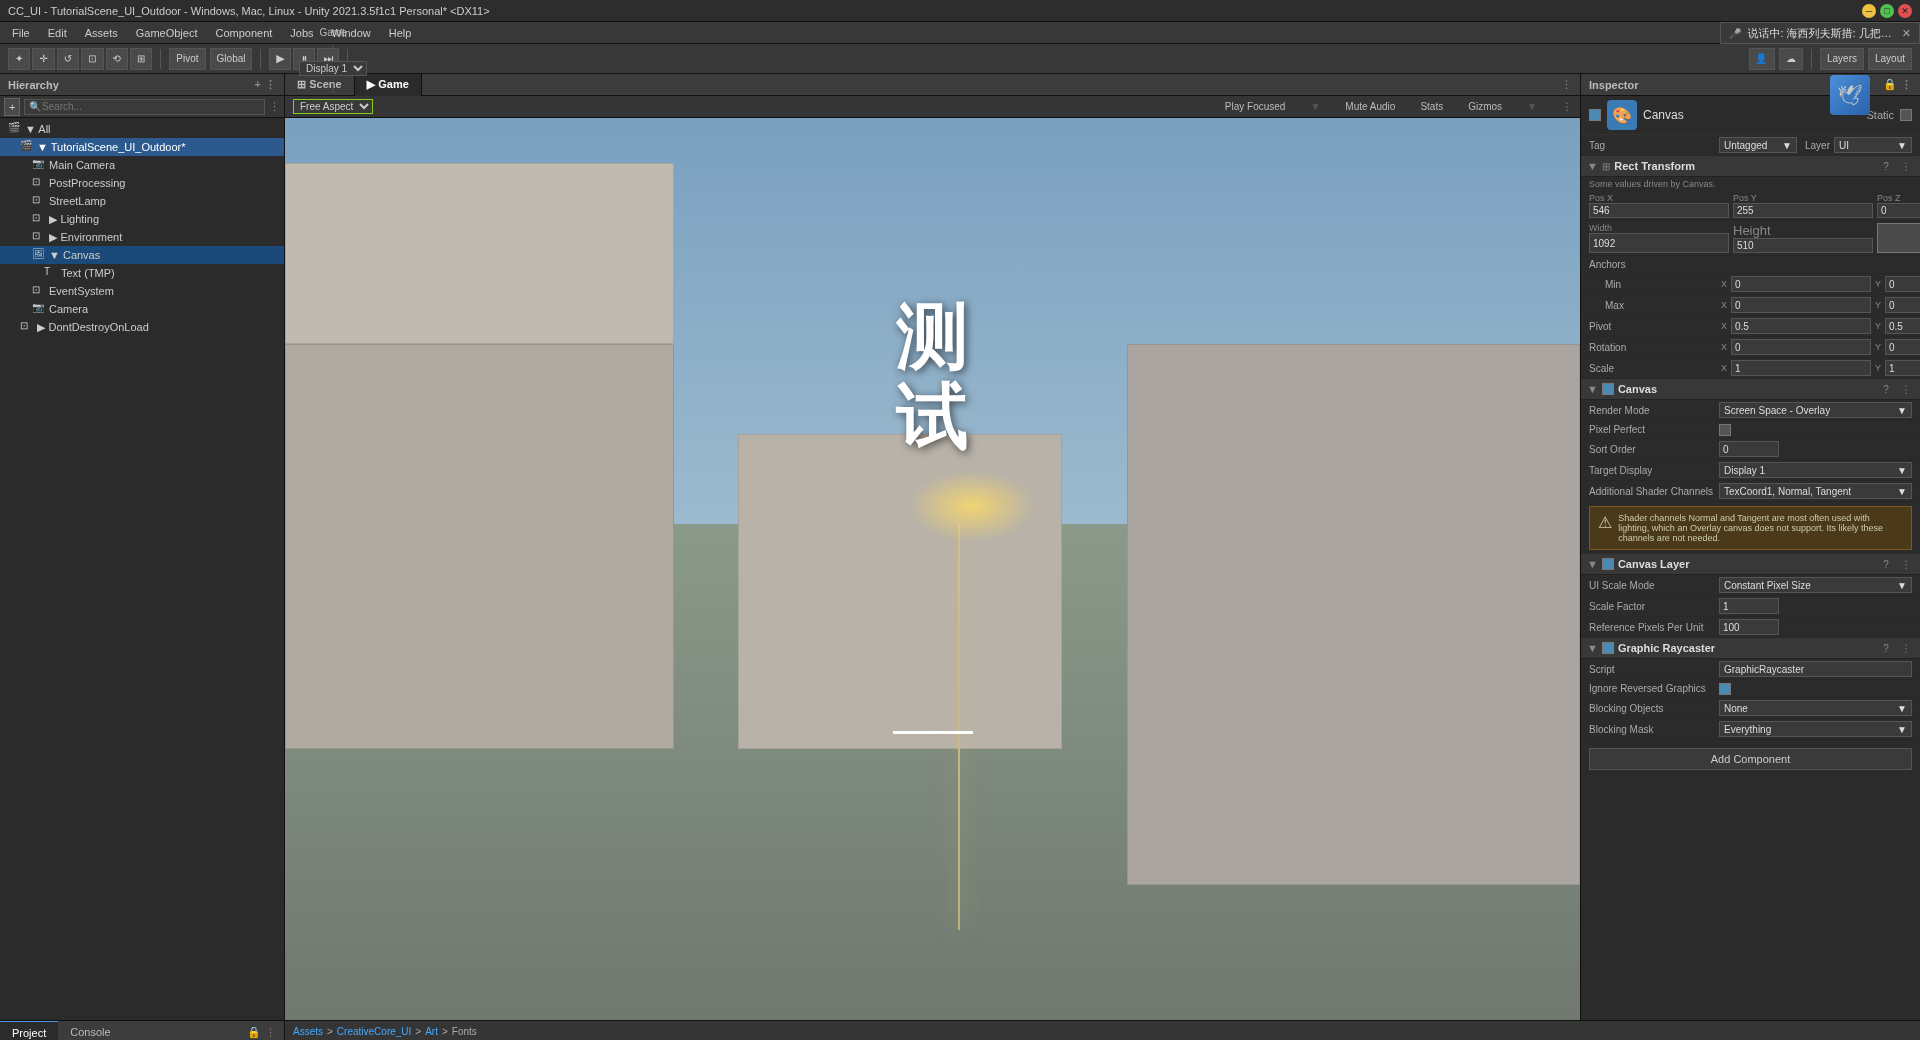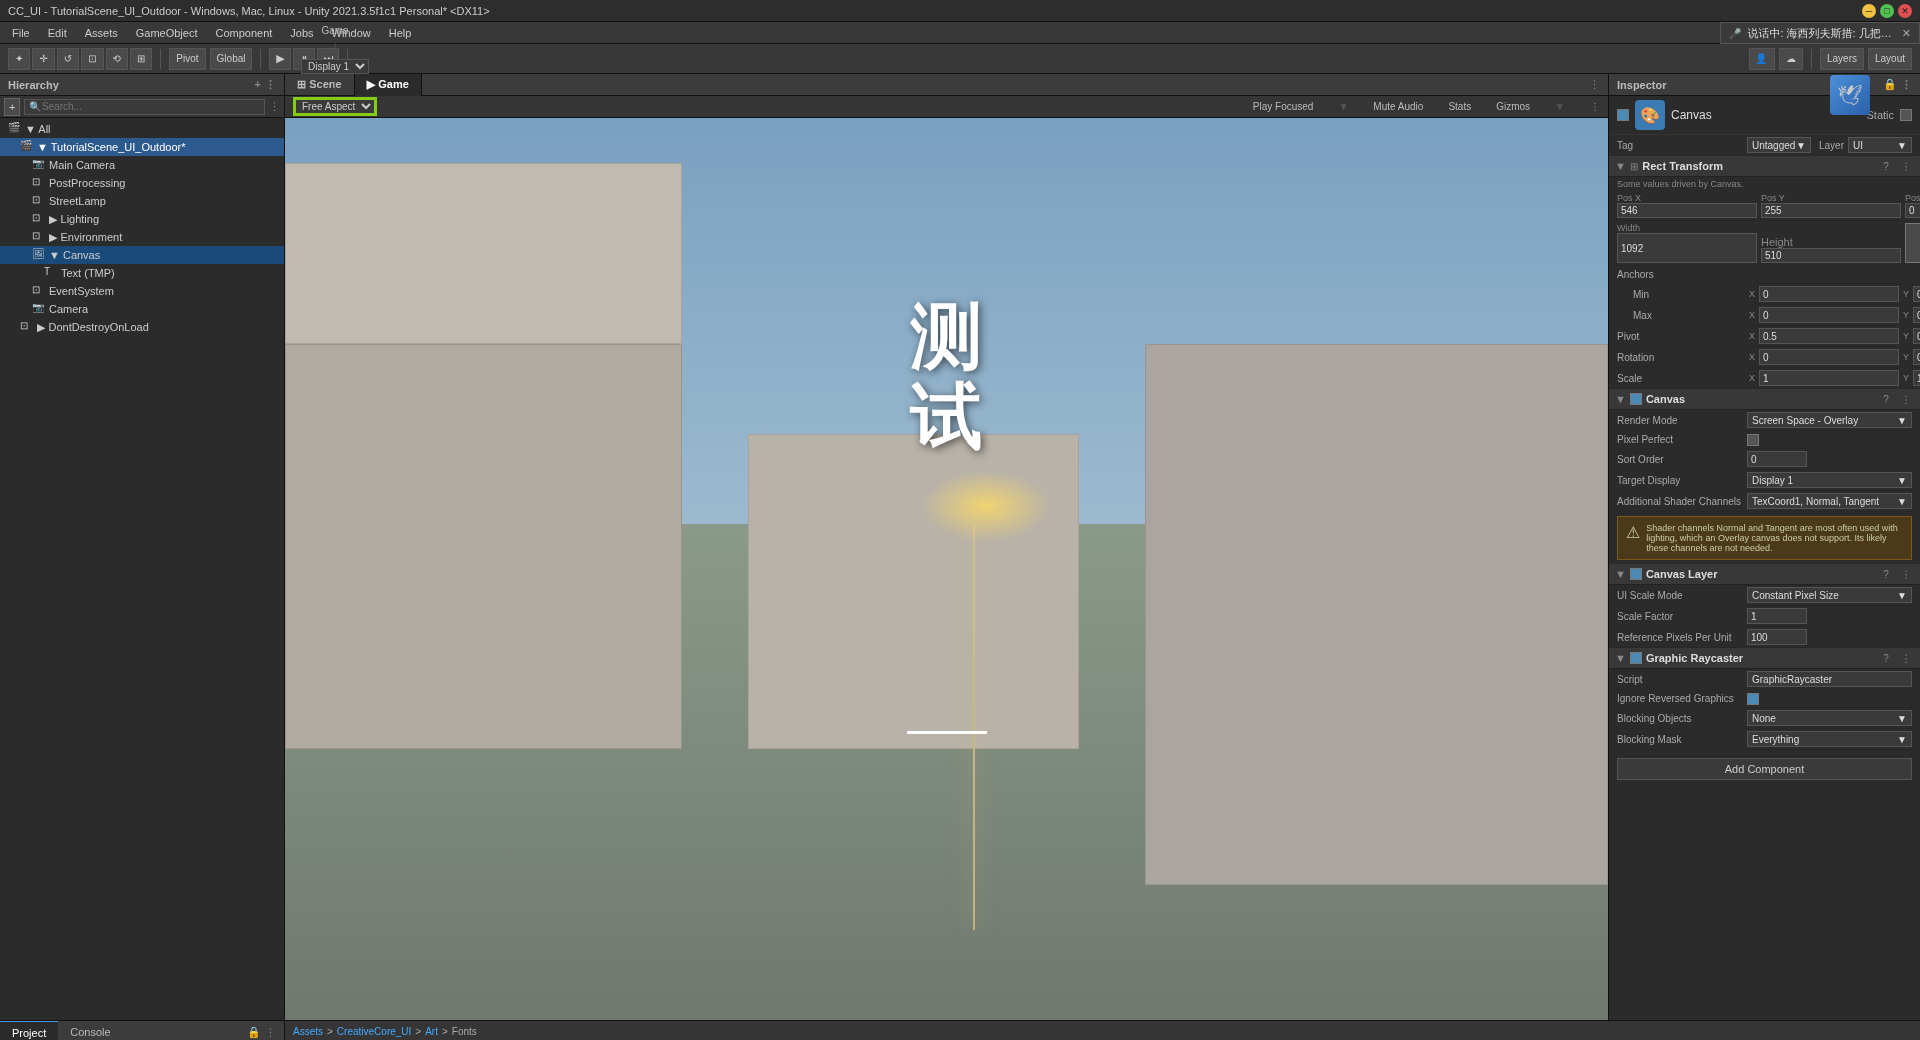--- a/index.html
+++ b/index.html
@@ -85,21 +85,21 @@
     }
     .scene-content { flex: 1; position: relative; overflow: hidden; background: #4a5a6a; }
     .game-scene-img {
       width: 100%; height: 100%;
       background: linear-gradient(180deg, #6a8aaa 0%, #8aaa9a 30%, #7a8a7a 60%, #5a6a5a 100%);
       position: relative; overflow: hidden;
     }
 
     
     #inspector {
-      width: 312px; background: #2b2b2b; border-left: 1px solid #111; display: flex; flex-direction: column;
+      width: 340px; background: #2b2b2b; border-left: 1px solid #111; display: flex; flex-direction: column;
       flex-shrink: 0;
     }
     .inspector-content { flex: 1; overflow-y: auto; }
     .component-title { font-size: 11px; color: #ddd; font-weight: bold; }
     .field-row {
       display: flex; align-items: center; padding: 2px 8px; min-height: 18px; border-bottom: 1px solid #282828;
     }
     .field-label { width: 130px; font-size: 10px; color: #aaa; flex-shrink: 0; }
     .field-dropdown {
       flex: 1; background: #3a3a3a; border: 1px solid #555; color: #ddd;
@@ -296,21 +296,21 @@
       </div>
     </div>
     <div class="scene-toolbar">
       <div style="display:flex;align-items:center;gap:6px;flex-direction:column;">
         <span>Game</span>
         <span style="color:#555;">|</span>
         <select style="background:#3a3a3a;border:1px solid #555;color:#ccc;font-size:10px;padding:0 2px;">
           <option>Display 1</option>
         </select>
         <span style="color:#555;">|</span>
-        <select style="background:#3a3a3a;border:3px solid #84cc16;color:#ccc;font-size:10px;padding:0 2px;">
+        <select style="background:#3a3a3a;border:1px solid #84cc16;color:#ccc;font-size:10px;padding:0 2px;">
           <option>Free Aspect</option>
         </select>
         <span style="color:#555;">|</span>
         <span>Scale</span>
         <input type="range" min="0" max="2" step="0.1" value="1" style="width: 80px;">
         <span>1x</span>
       </div>
       <div style="margin-left:auto;display:flex;gap:25px;align-items:center;">
         <span style="cursor:pointer;">Play Focused</span>
         <span style="color:#555;">▼</span>
@@ -408,21 +408,21 @@
         </div>
       </div>
 
       <div class="field-row">
         <div style="display:flex;gap:4px;flex:1;">
           <div style="display:flex;flex-direction:column;flex:1;">
             <span style="font-size:9px;color:#888;">Width</span>
             <input class="xyz-input" value="1092" style="">
           </div>
           <div style="display:flex;flex-direction:column;flex:1;">
-            <span style="font-size:11px;color:#888;margin-top:13px;">Height</span>
+            <span style="font-size:13px;color:#888;">Height</span>
             <input class="xyz-input" value="510" style="">
           </div>
           <div style="display:flex;flex-direction:column;flex:1;">
             <span style="font-size:9px;color:#888;"></span>
             <input class="xyz-input" value="" style="background: rgb(74, 74, 74); border-color: rgb(119, 119, 119);">
           </div>
         </div>
       </div>
 
       <div class="field-row">

